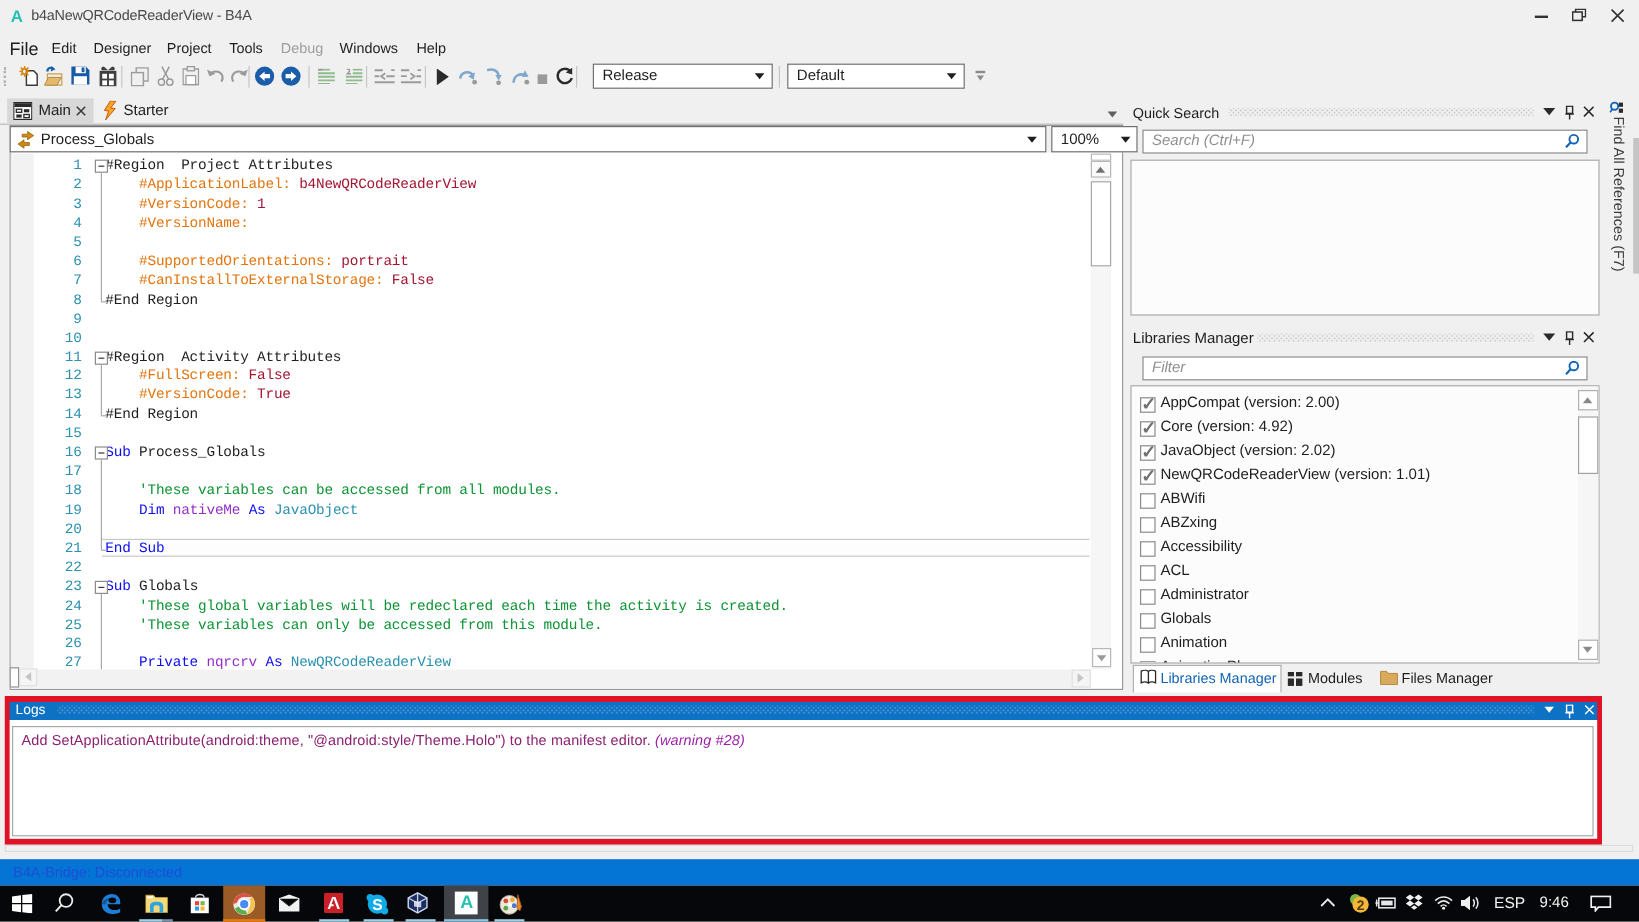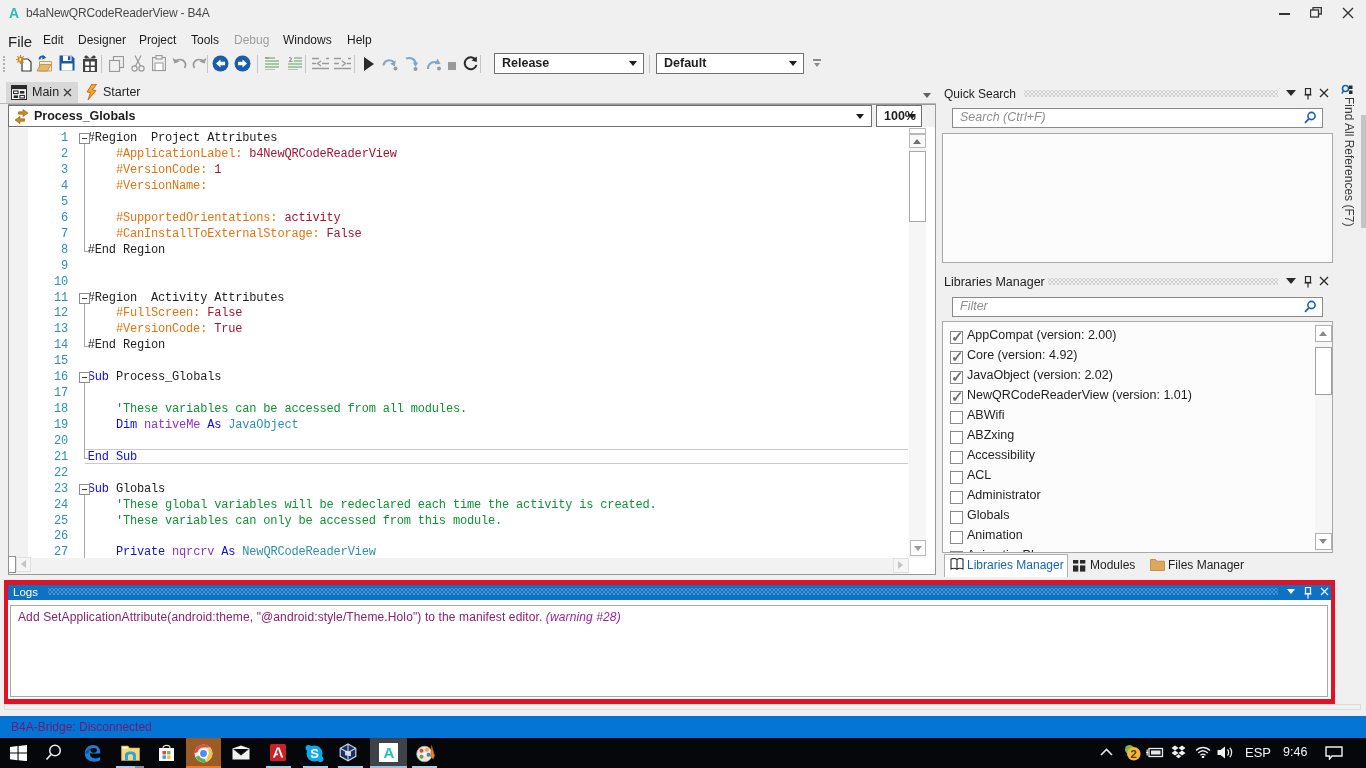--- a/index.html
+++ b/index.html
@@ -17,21 +17,21 @@
 .librow { position:absolute; left:7px; height:20px; }
 .cb { position:absolute; left:0; top:4px; width:13px; height:13px; background:#fff; border:1px solid #8a8a8a; }
 .cbm { position:absolute; left:0px; top:-4px; font-size:15px; font-weight:bold; color:#707070; }
 .libtxt { position:absolute; left:17px; top:1px; font-size:12.5px; color:#1e1e1e; white-space:nowrap; }
 .dots { background-image:radial-gradient(circle,#bdbdbd 0.6px,transparent 0.9px),radial-gradient(circle,#bdbdbd 0.6px,transparent 0.9px);
   background-size:4px 4px; background-position:0 0,2px 2px; }
 .bdots { background-image:radial-gradient(circle,#6ca8da 0.6px,transparent 0.9px),radial-gradient(circle,#6ca8da 0.6px,transparent 0.9px);
   background-size:4px 4px; background-position:0 0,2px 2px; }
 .sep { position:absolute; top:55px; width:1px; height:18px; background:#c6c6c6; }
 .combo { position:absolute; background:#fff; border:1px solid #707070; }
-.ctext { position:absolute; left:7px; top:2px; font-size:12.5px; color:#1e1e1e;font-weight:bold; }
+.ctext { position:absolute; left:7px; top:2px; font-size:12.5px; color:#1e1e1e; }
 .carrow { position:absolute; right:6px; top:7px; width:0; height:0;
   border-left:4px solid transparent; border-right:4px solid transparent; border-top:5px solid #1e1e1e; }
 </style></head>
 <body>
 
 <div class="abs" style="left:9px;top:5px;font-size:14px;font-weight:bold;color:#26bfb0">A</div>
 <div class="abs" style="left:26px;top:6px;font-size:12px;letter-spacing:-0.2px;color:#4a4a4a">b4aNewQRCodeReaderView - B4A</div>
 <div class="abs" style="left:1279px;top:13px;width:11px;height:1.5px;background:#333"></div>
 <svg class="abs" style="left:1310px;top:7px" width="12" height="12" viewBox="0 0 12 12">
   <rect x="0.5" y="3" width="8" height="7" fill="none" stroke="#333" stroke-width="1.3"></rect>
@@ -189,21 +189,21 @@
 <div class="abs" style="left:9px;top:105px;width:926px;height:22px;background:#f0f0f0"></div>
 <div class="combo" style="left:8px;top:105px;width:864px;height:22px">
   <svg class="abs" style="left:5px;top:3px" width="15" height="15" viewBox="0 0 15 15">
     <path d="M8.5 1 L13 1 L13 8 L10 8 L10 5.5 L5 5.5 L5 3.5 L10 3.5 L10 1 Z" fill="none" stroke="0" opacity="0"></path>
     <path d="M9 0.5 L14 4 L9 7.5 L9 5.2 L4.5 5.2 L4.5 2.8 L9 2.8 Z" fill="#cf8a12" stroke="#8a5c08" stroke-width="0.6"></path>
     <path d="M6 7.5 L1 11 L6 14.5 L6 12.2 L10.5 12.2 L10.5 9.8 L6 9.8 Z" fill="#cf8a12" stroke="#8a5c08" stroke-width="0.6"></path>
   </svg>
   <div class="ctext" style="left:25px;top:3px">Process_Globals</div>
   <div class="carrow" style="top:8px;right:7px"></div>
 </div>
-<div class="combo" style="left:876px;top:105px;width:46px;height:22px">
+<div class="combo" style="left:876px;top:105px;width:72px;height:22px">
   <div class="ctext" style="top:3px">100%</div>
   <div class="carrow" style="top:8px;right:5px"></div>
 </div>
 <div class="abs" style="left:9px;top:128px;width:19px;height:430px;background:#f2f2f2"></div>
 <div class="abs" style="left:85px;top:449px;width:823px;height:15px;background:#fdfdfd;border-top:1px solid #c9c9c9;border-bottom:1px solid #c9c9c9"></div>
 <div class="ln" style="top:130.2px">1</div>
 <div class="ln" style="top:146.13px">2</div>
 <div class="ln" style="top:162.06px">3</div>
 <div class="ln" style="top:177.98999999999998px">4</div>
 <div class="ln" style="top:193.92px">5</div>
@@ -227,21 +227,21 @@
 <div class="ln" style="top:480.65999999999997px">23</div>
 <div class="ln" style="top:496.59px">24</div>
 <div class="ln" style="top:512.52px">25</div>
 <div class="ln" style="top:528.45px">26</div>
 <div class="ln" style="top:544.38px">27</div>
 <div class="cl" style="top:130.2px"><span style="color:#1e1e1e">#Region  Project Attributes</span></div>
 <div class="cl" style="top:146.13px"><span style="color:#1e1e1e">    </span><span style="color:#e2750f">#ApplicationLabel: </span><span style="color:#a31532">b4NewQRCodeReaderView</span></div>
 <div class="cl" style="top:162.06px"><span style="color:#1e1e1e">    </span><span style="color:#e2750f">#VersionCode: </span><span style="color:#a31532">1</span></div>
 <div class="cl" style="top:177.98999999999998px"><span style="color:#1e1e1e">    </span><span style="color:#e2750f">#VersionName: </span></div>
 <div class="cl" style="top:193.92px"><span style="color:#1e1e1e">    </span></div>
-<div class="cl" style="top:209.85px"><span style="color:#1e1e1e">    </span><span style="color:#e2750f">#SupportedOrientations: </span><span style="color:#a31532">activity</span></div>
+<div class="cl" style="top:209.85px"><span style="color:#1e1e1e">    </span><span style="color:#e2750f">#SupportedOrientations: </span><span style="color:#a31532">portrait</span></div>
 <div class="cl" style="top:225.77999999999997px"><span style="color:#1e1e1e">    </span><span style="color:#e2750f">#CanInstallToExternalStorage: </span><span style="color:#a31532">False</span></div>
 <div class="cl" style="top:241.70999999999998px"><span style="color:#1e1e1e">#End Region</span></div>
 <div class="cl" style="top:289.5px"><span style="color:#1e1e1e">#Region  Activity Attributes</span></div>
 <div class="cl" style="top:305.42999999999995px"><span style="color:#1e1e1e">    </span><span style="color:#e2750f">#FullScreen: </span><span style="color:#a31532">False</span></div>
 <div class="cl" style="top:321.36px"><span style="color:#1e1e1e">    </span><span style="color:#e2750f">#VersionCode: </span><span style="color:#a31532">True</span></div>
 <div class="cl" style="top:337.28999999999996px"><span style="color:#1e1e1e">#End Region</span></div>
 <div class="cl" style="top:369.15px"><span style="color:#0d0df2">Sub</span><span style="color:#1e1e1e"> Process_Globals</span></div>
 <div class="cl" style="top:385.08px"><span style="color:#1e1e1e">    </span></div>
 <div class="cl" style="top:401.01px"><span style="color:#1e1e1e">    </span><span style="color:#0d9434">'These variables can be accessed from all modules.</span></div>
 <div class="cl" style="top:416.94px"><span style="color:#1e1e1e">    </span><span style="color:#0d0df2">Dim</span><span style="color:#1e1e1e"> </span><span style="color:#9430c8">nativeMe</span><span style="color:#1e1e1e"> </span><span style="color:#0d0df2">As</span><span style="color:#1e1e1e"> </span><span style="color:#2b91af">JavaObject</span></div>
@@ -413,21 +413,21 @@
   </svg>
 <svg class="abs" style="left:1320px;top:587px" width="9" height="9" viewBox="0 0 9 9">
   <path d="M1 1 L8 8 M8 1 L1 8" stroke="#fff" stroke-width="1.2"></path>
 </svg>
 <div class="abs" style="left:8px;top:600px;width:1323px;height:99px;background:#fff"></div>
 <div class="abs" style="left:10px;top:605px;width:1318px;height:92px;background:#fff;border:1px solid #a8a8a8"></div>
 <div class="abs" style="left:18px;top:610px;font-size:12px;letter-spacing:0.12px;color:#8c2170">Add SetApplicationAttribute(android:theme, "@android:style/Theme.Holo") to the manifest editor. <span style="font-style:italic;color:#9c21a8">(warning #28)</span></div>
 <div class="abs" style="left:4px;top:704px;width:1357px;height:6px;background:#f0f0f0;border:1px solid #dcdcdc"></div>
 
 <div class="abs" style="left:0;top:716px;width:1366px;height:22px;background:#0575d5"></div>
-<div class="abs" style="left:11px;top:720px;font-size:12px;color:#701a75">B4A-Bridge: Disconnected</div>
+<div class="abs" style="left:11px;top:720px;font-size:12px;color:#1d4ed8">B4A-Bridge: Disconnected</div>
 
 <div class="abs" style="left:0;top:738px;width:1366px;height:30px;background:#05070a"></div>
 <svg class="abs" style="left:10px;top:745px" width="17" height="16" viewBox="0 0 17 16">
     <path d="M0 2 L7.5 1 L7.5 7.6 L0 7.6 Z" fill="#fff"></path>
     <path d="M8.6 0.9 L17 0 L17 7.6 L8.6 7.6 Z" fill="#fff"></path>
     <path d="M0 8.6 L7.5 8.6 L7.5 15.2 L0 14.2 Z" fill="#fff"></path>
     <path d="M8.6 8.6 L17 8.6 L17 16.2 L8.6 15.3 Z" fill="#fff"></path>
   </svg>
 <svg class="abs" style="left:45px;top:744px" width="17" height="17" viewBox="0 0 17 17">
     <circle cx="10" cy="6.5" r="5.3" fill="none" stroke="#ececec" stroke-width="1.5"></circle>

